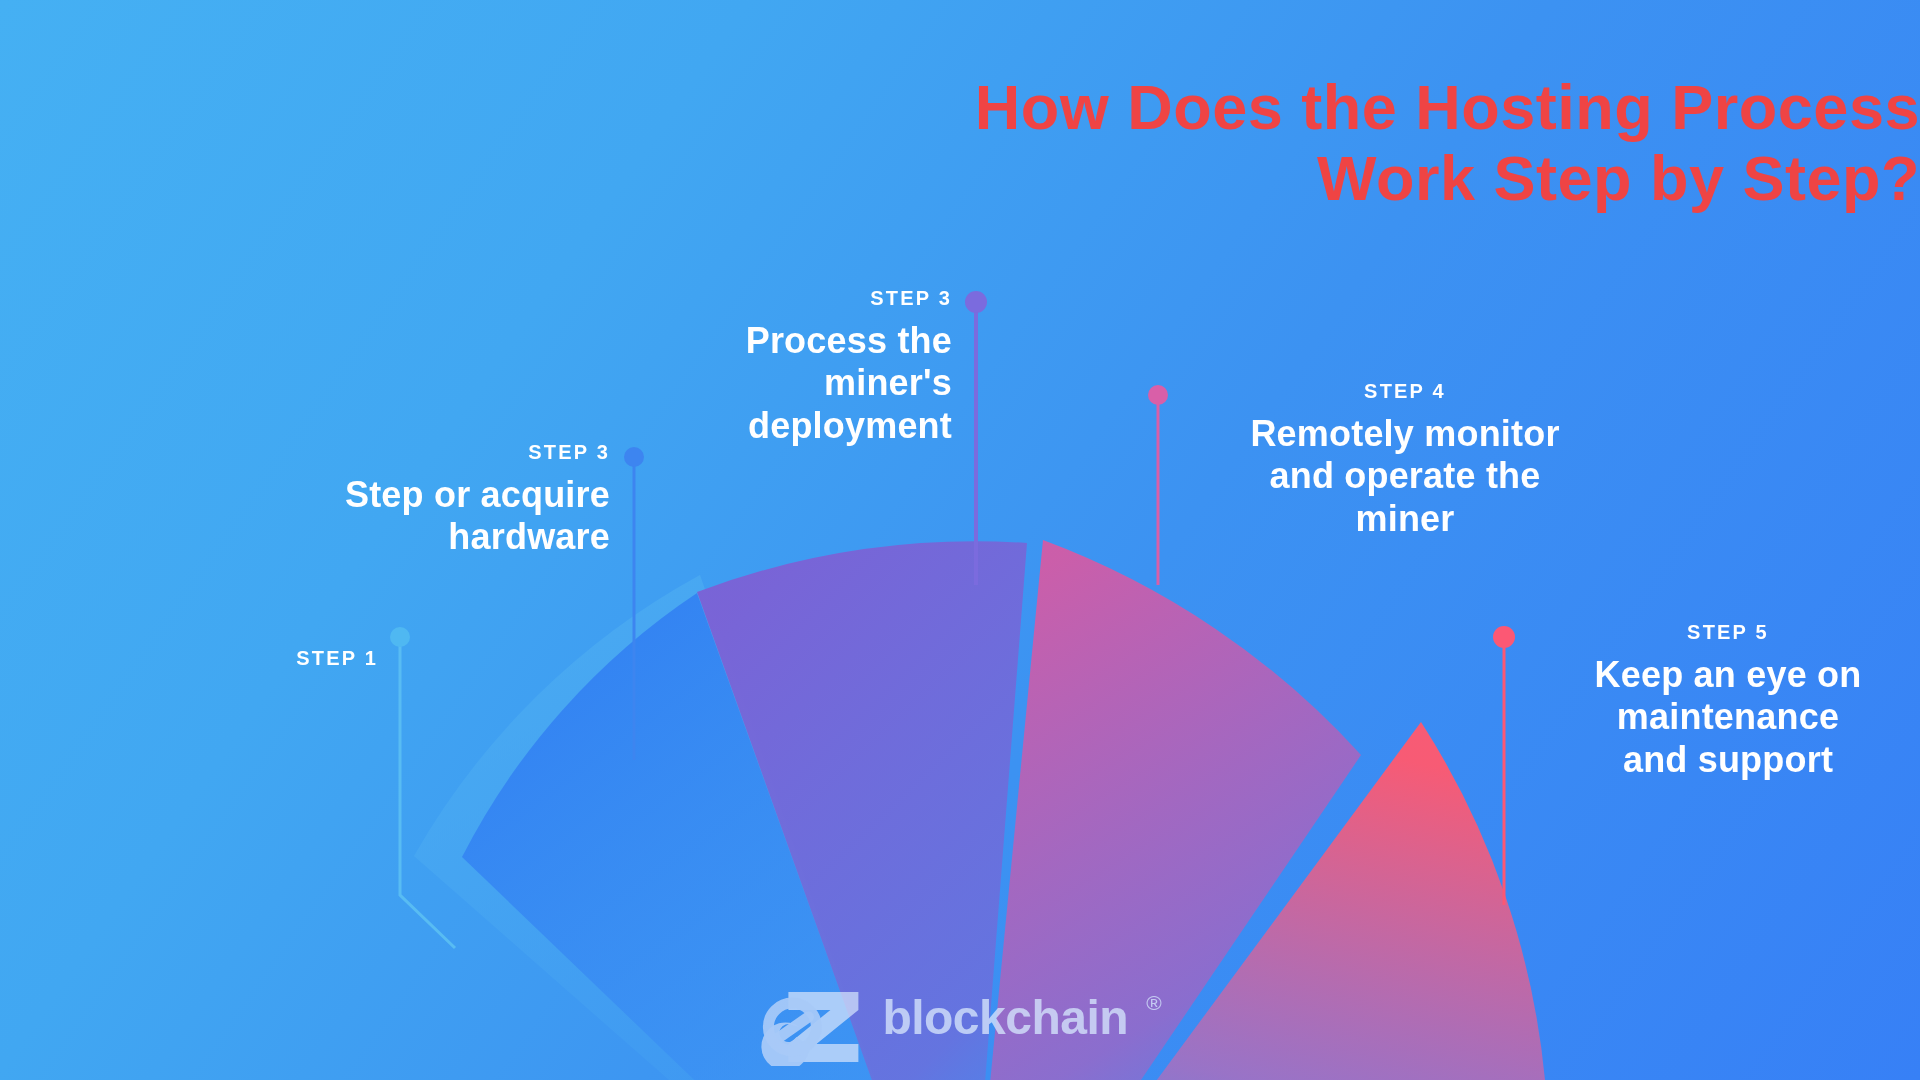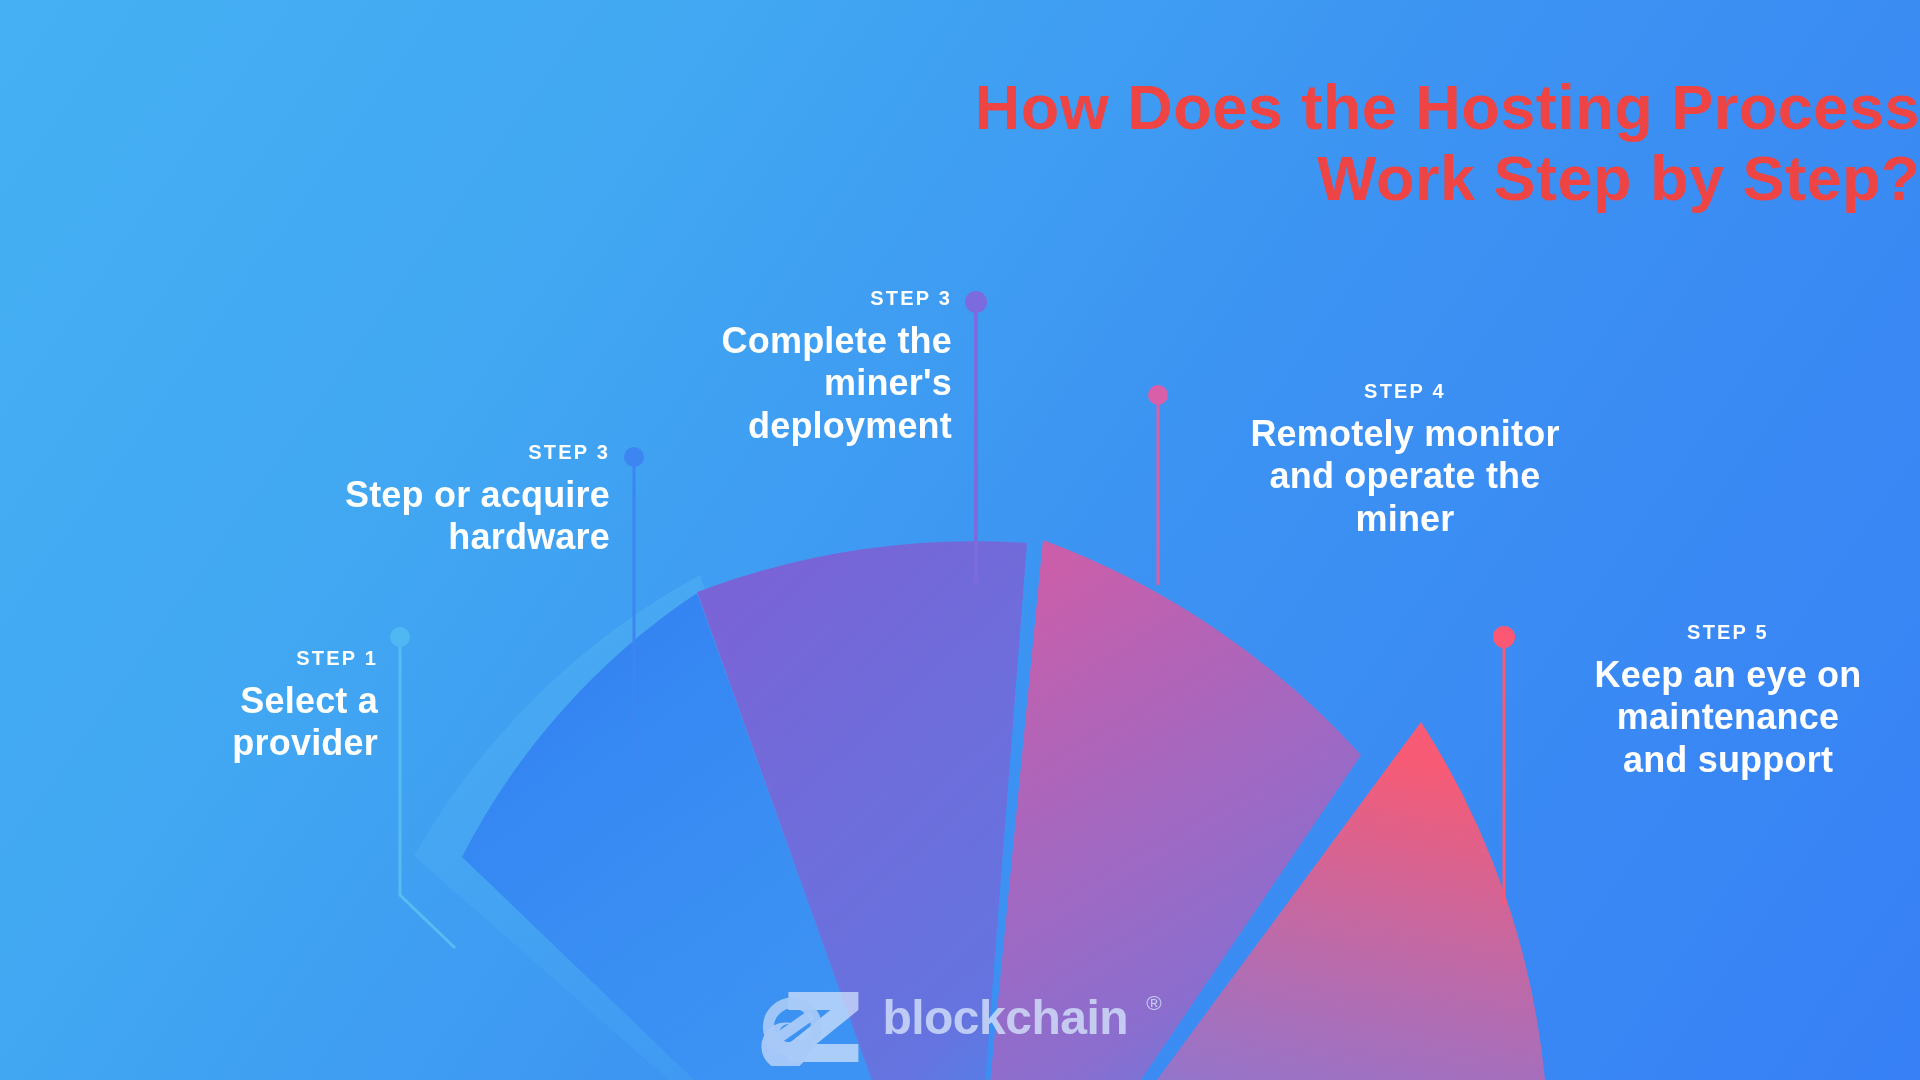--- a/index.html
+++ b/index.html
@@ -150,33 +150,31 @@
 
   <path d="M 1504 645 L 1504 905" fill="none" stroke="#FC5874" stroke-width="3"></path>
   <circle cx="1504" cy="637" r="11" fill="#FC5874"></circle>
 </svg>
 
 <h1 id="title">How Does the Hosting Process
 Work Step by Step?</h1>
 
 <div class="step align-right" style="left:100px; top:622px; width:278px;margin-top:26px;">
   <div class="step-kicker">STEP 1</div>
-  <div class="step-text">Select a
-provider</div>
 </div>
 
 <div class="step align-right" style="left:170px; top:442px; width:440px;">
   <div class="step-kicker">STEP 3</div>
   <div class="step-text">Step or acquire
 hardware</div>
 </div>
 
 <div class="step align-right" style="left:560px; top:288px; width:392px;">
   <div class="step-kicker">STEP 3</div>
-  <div class="step-text">Complete the
+  <div class="step-text">Process the
 miner's
 deployment</div>
 </div>
 
 <div class="step align-left" style="left:1180px; top:381px; width:450px;">
   <div class="step-kicker">STEP 4</div>
   <div class="step-text">Remotely monitor
 and operate the
 miner</div>
 </div>

